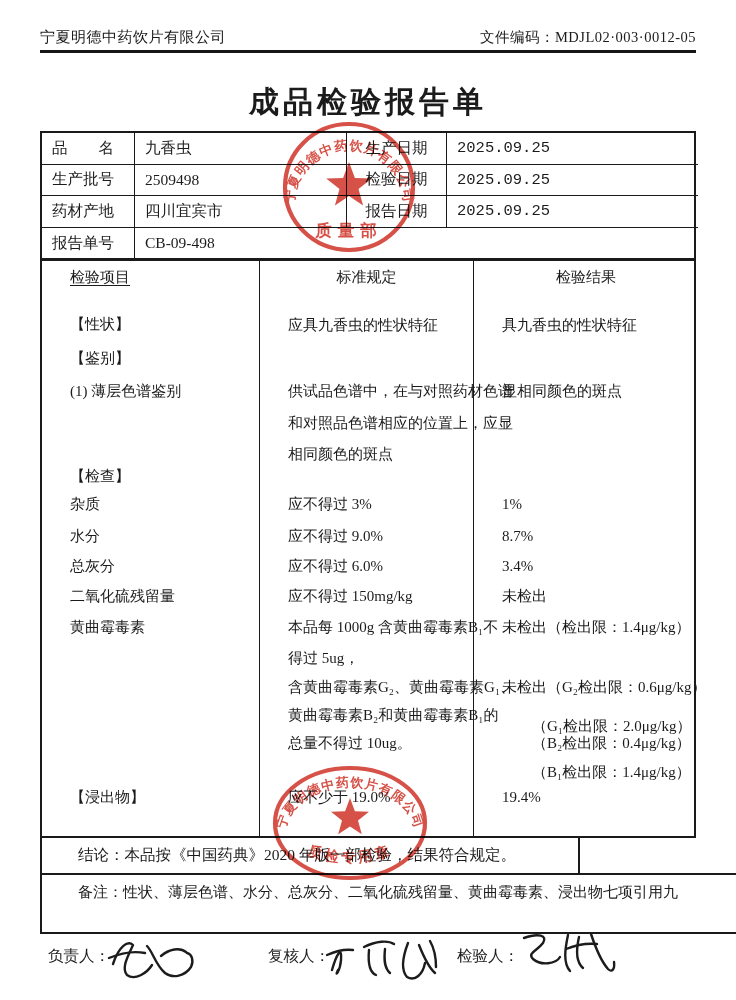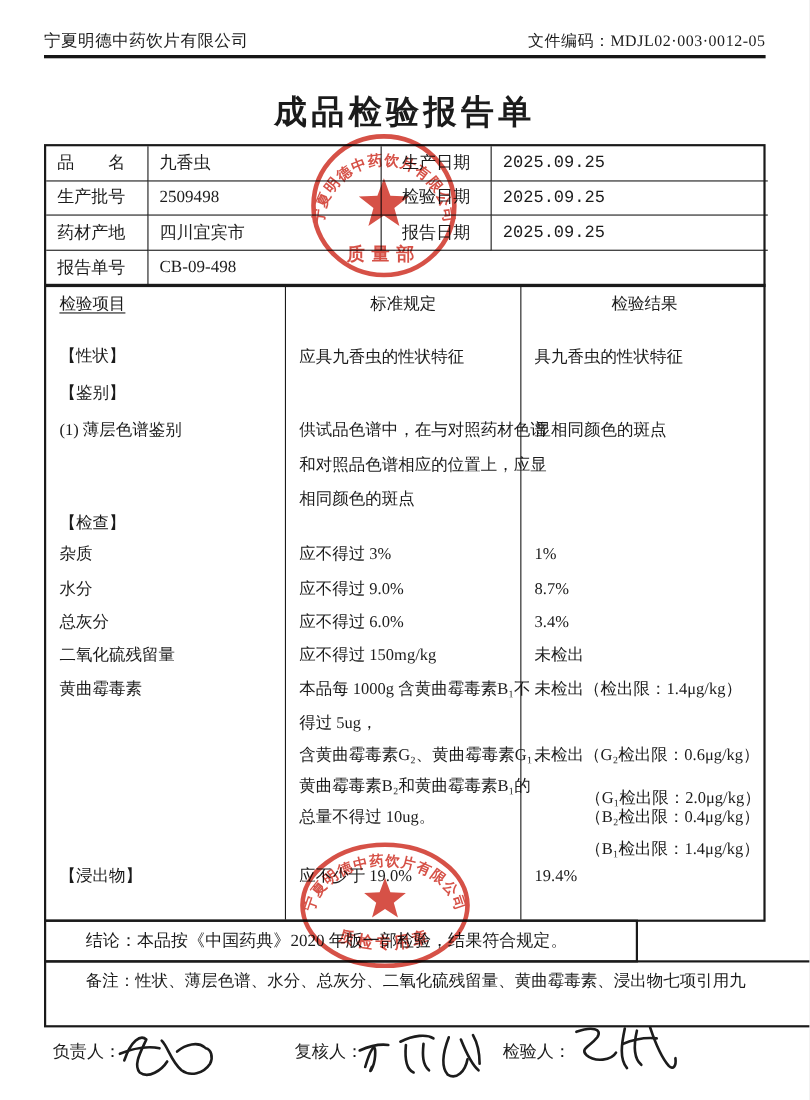--- a/index.html
+++ b/index.html
@@ -23,21 +23,21 @@
   .info-cell.last-col{border-right:none;font-family:Liberation Mono, monospace;}
   .info-cell.last-row{border-bottom:none;}
   .info-cell.center{justify-content:center;padding-left:0;}
   .info-cell.span3{grid-column:2 / 5;border-right:none;}
   
   .detail-table{left:40px;top:258px;width:656px;height:580px;border:2px solid #1a1a1a;box-sizing:border-box;}
   .dcol{position:absolute;top:0;height:100%;box-sizing:border-box;}
   .dcol1{left:0;width:218px;border-right:1.5px solid #1a1a1a;}
   .dcol2{left:218px;width:214px;border-right:1.5px solid #1a1a1a;}
   .dcol3{left:432px;width:224px;}
-  .dline{position:absolute;left:0;width:100%;padding:0 4px 0 12px;box-sizing:border-box;
+  .dline{position:absolute;left:0;width:100%;padding:0 4px 0 28px;box-sizing:border-box;
     font-size:15px;line-height:20px;white-space:nowrap;}
   .dhead{font-size:15px;}
   .dhead.u{text-decoration:underline;text-underline-offset:3px;}
   .dline.center{text-align:center;padding:0;}
   .dline.indent{padding-left:58px;}
   
   .concl-box{left:40px;top:836px;width:540px;height:39px;border:2px solid #1a1a1a;box-sizing:border-box;
     display:flex;align-items:center;padding-left:36px;font-size:15.5px;}
   .remark-box{left:40px;top:873px;width:728px;height:61px;border:2px solid #1a1a1a;box-sizing:border-box;
     font-size:15px;line-height:27px;padding:4px 6px 0 6px;}

